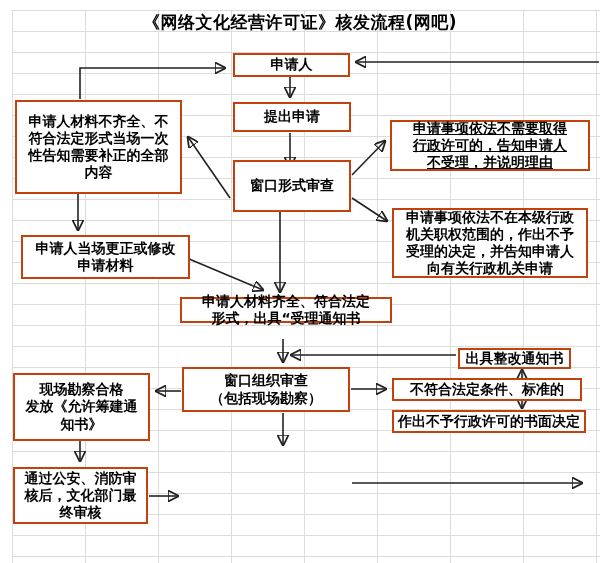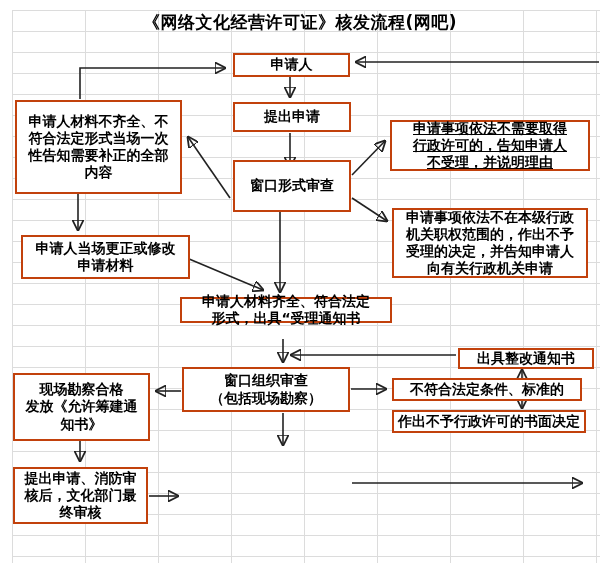--- a/index.html
+++ b/index.html
@@ -88,27 +88,27 @@
 
   <div class="node" style="left:13px;top:235px;width:169px;height:44px;margin-left:8px;">申请人当场更正或修改
 申请材料</div>
 
   <div class="node" style="left:180px;top:297px;width:212px;height:26px;">申请人材料齐全、符合法定
 形式，出具“受理通知书</div>
 
   <div class="node" style="left:182px;top:367px;width:168px;height:45px;">窗口组织审查
 （包括现场勘察）</div>
 
-  <div class="node thin" style="left:458px;top:348px;width:136px;height:21px;">出具整改通知书</div>
+  <div class="node thin" style="left:458px;top:348px;width:113px;height:21px;">出具整改通知书</div>
 
   <div class="node thin" style="left:392px;top:378px;width:190px;height:23px;">不符合法定条件、标准的</div>
 
   <div class="node thin" style="left:392px;top:410px;width:194px;height:23px;">作出不予行政许可的书面决定</div>
 
   <div class="node" style="left:13px;top:365px;width:137px;height:68px;margin-top:8px;">现场勘察合格
 发放《允许筹建通
 知书》</div>
 
-  <div class="node" style="left:13px;top:467px;width:135px;height:57px;">提出申请、消防审
+  <div class="node" style="left:13px;top:467px;width:135px;height:57px;">通过公安、消防审
 核后，文化部门最
 终审核</div>
 
 </div>
 
 </body></html>

